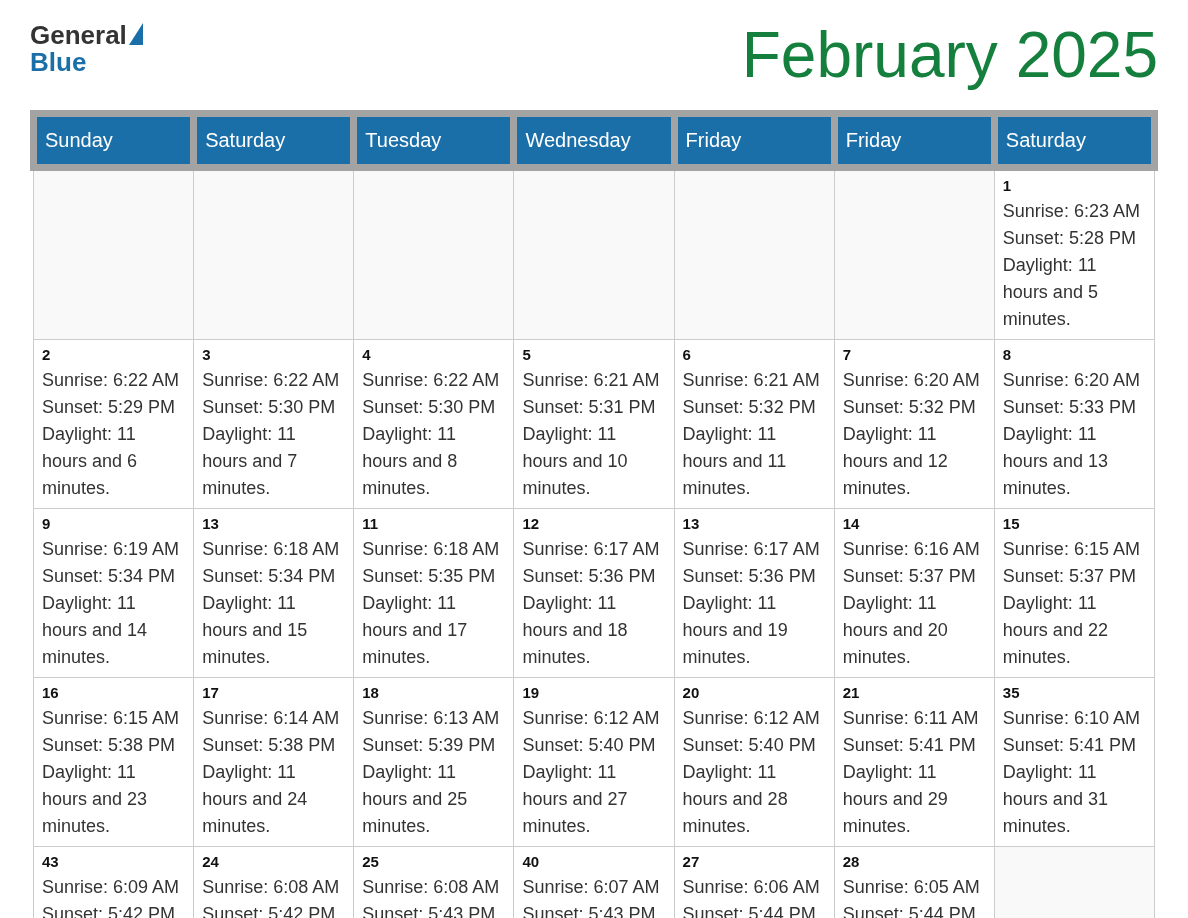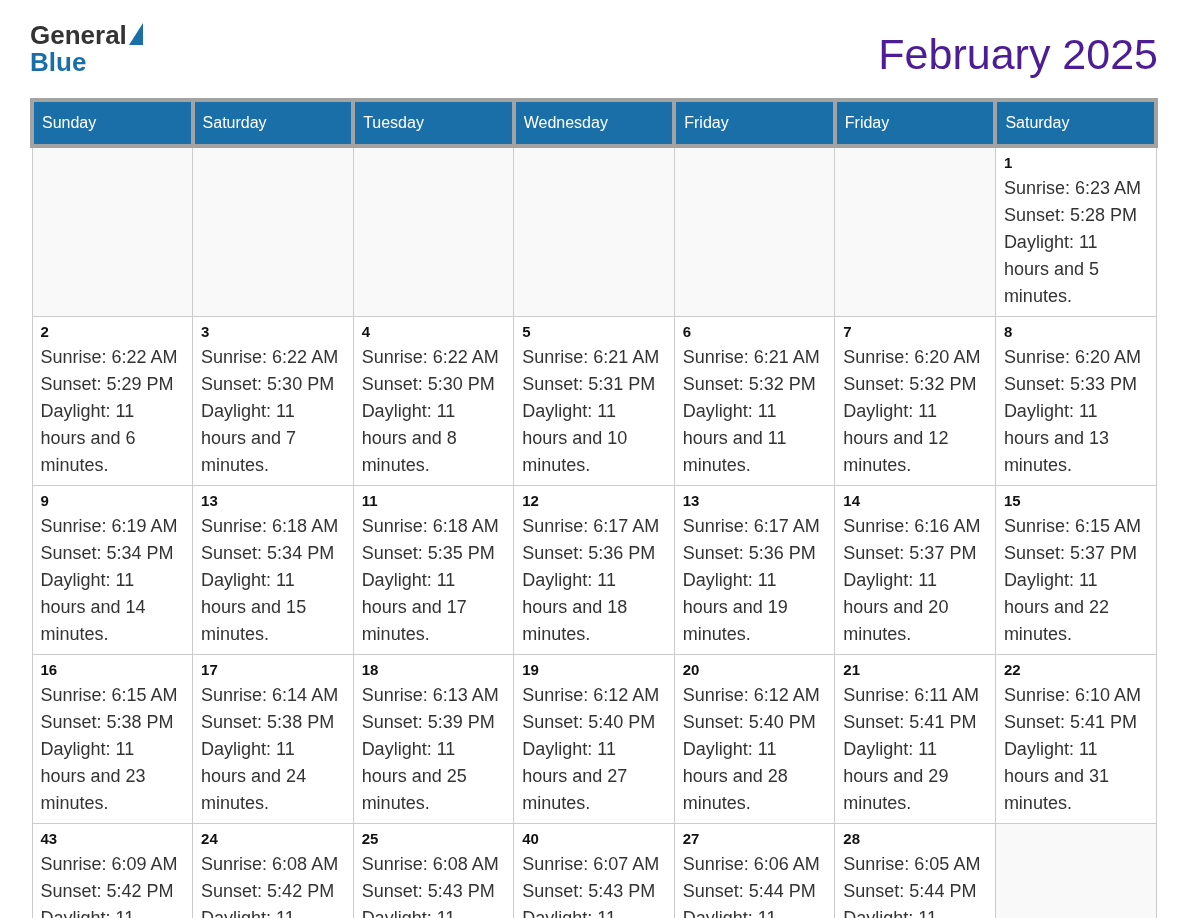--- a/index.html
+++ b/index.html
@@ -6,21 +6,21 @@
     body {
       font-family: Arial, sans-serif;
       background: #fff;
       padding: 20px 30px;
       width: 1188px;
       min-height: 918px;
     }
     .header {
       display: flex;
       justify-content: space-between;
-      align-items: flex-end;
+      align-items: flex-start;
       margin-bottom: 20px;
     }
     .logo {
       display: flex;
       flex-direction: column;
       align-items: flex-start;
     }
     .logo-top {
       display: flex;
       align-items: center;
@@ -41,43 +41,43 @@
     .logo-blue {
       font-size: 26px;
       font-weight: bold;
       color: #1a6fa8;
       margin-top: -4px;
     }
     .title-section {
       text-align: right;
     }
     .month-title {
-      font-size: 43px;
+      font-size: 64px;
       font-weight: normal;
-      color: #4c1d95;
+      color: #15803d;
       line-height: 1.1;
     }
     .location {
       font-size: 22px;
       color: #444;
       margin-top: 4px;
     }
     .calendar {
       width: 100%;
       border-collapse: collapse;
       border: 1px solid #bbb;
     }
     .calendar th {
       background-color: #1a6fa8;
       color: #fff;
       padding: 12px 8px;
-      font-size: 16px;
+      font-size: 20px;
       font-weight: normal;
       text-align: left;
-      border: 4px solid #a3a3a3;
+      border: 7px solid #a3a3a3;
     }
     .calendar td {
       vertical-align: top;
       padding: 6px 8px;
       border: 1px solid #ccc;
       width: 14.28%;
       min-height: 110px;
       font-size: 13px;
       color: #333;
     }
@@ -220,21 +220,21 @@
         </td>
         <td>
           <span class="day-number">20</span>
           <div class="day-info">Sunrise: 6:12 AM<br>Sunset: 5:40 PM<br>Daylight: 11 hours and 28 minutes.</div>
         </td>
         <td>
           <span class="day-number">21</span>
           <div class="day-info">Sunrise: 6:11 AM<br>Sunset: 5:41 PM<br>Daylight: 11 hours and 29 minutes.</div>
         </td>
         <td>
-          <span class="day-number">22</span>
+          <span class="day-number">35</span>
           <div class="day-info">Sunrise: 6:10 AM<br>Sunset: 5:41 PM<br>Daylight: 11 hours and 31 minutes.</div>
         </td>
       </tr>
       <tr class="week-row">
         <td>
           <span class="day-number">43</span>
           <div class="day-info">Sunrise: 6:09 AM<br>Sunset: 5:42 PM<br>Daylight: 11 hours and 32 minutes.</div>
         </td>
         <td>
           <span class="day-number">24</span>

